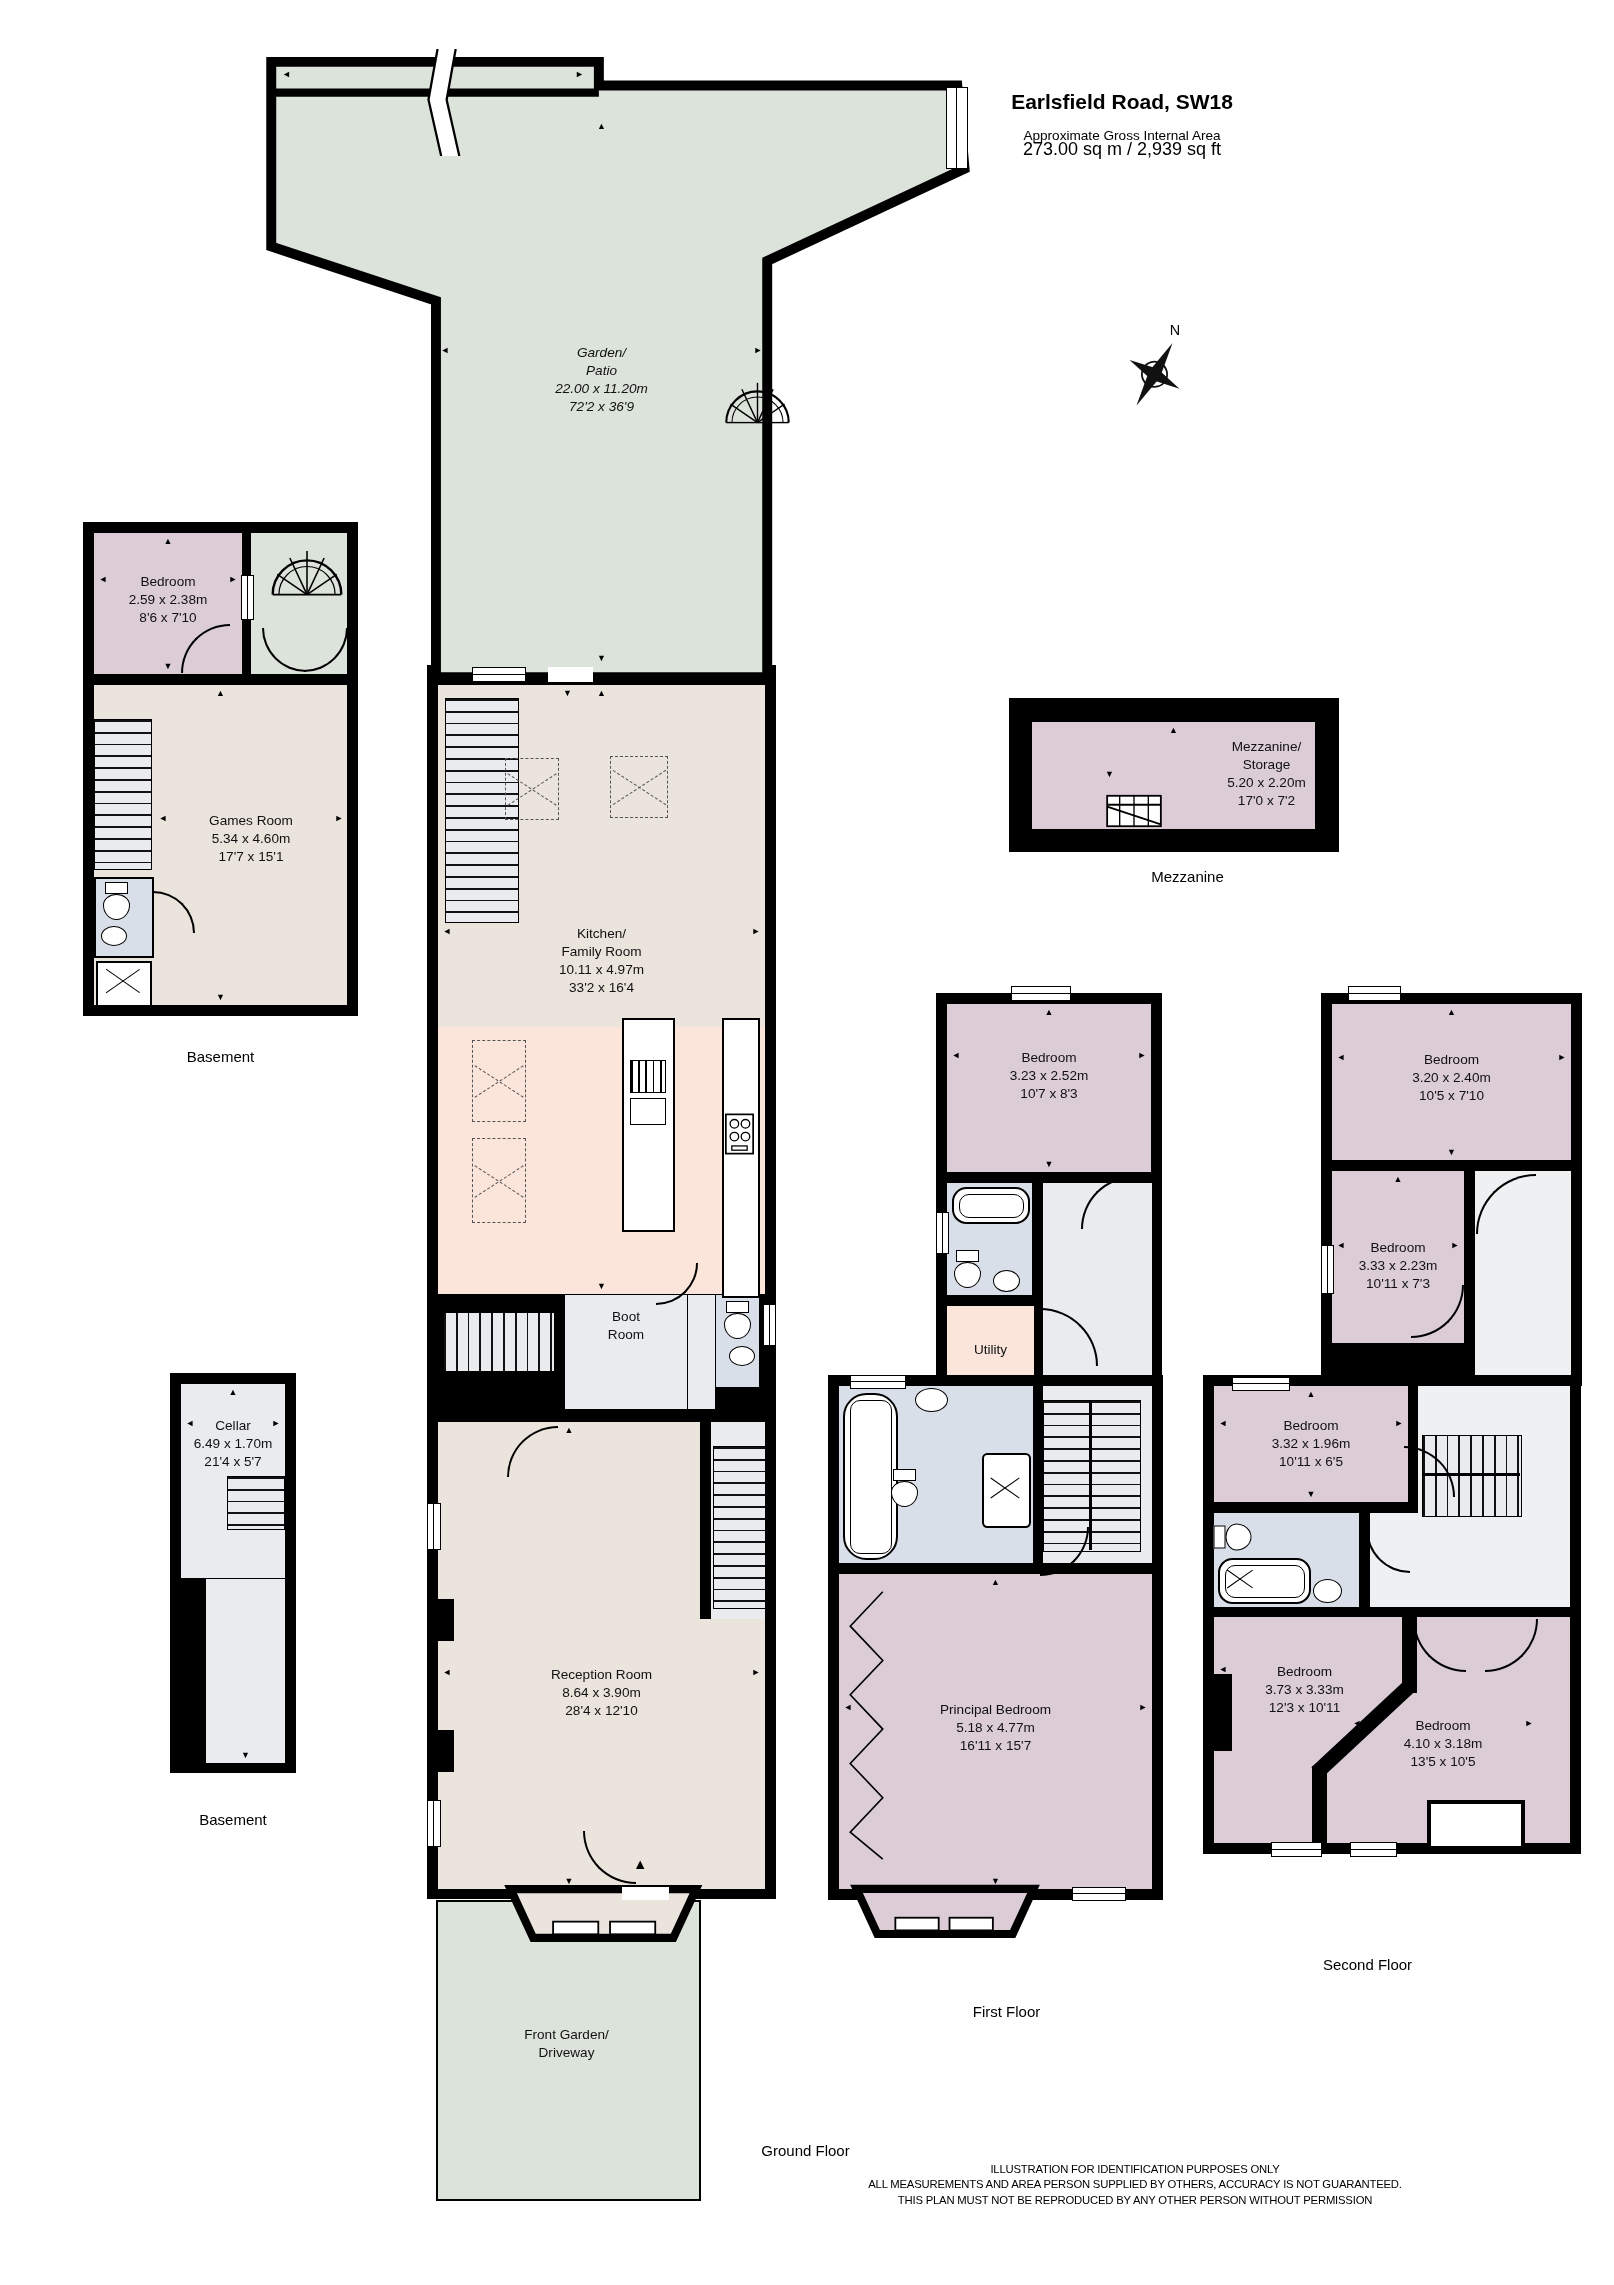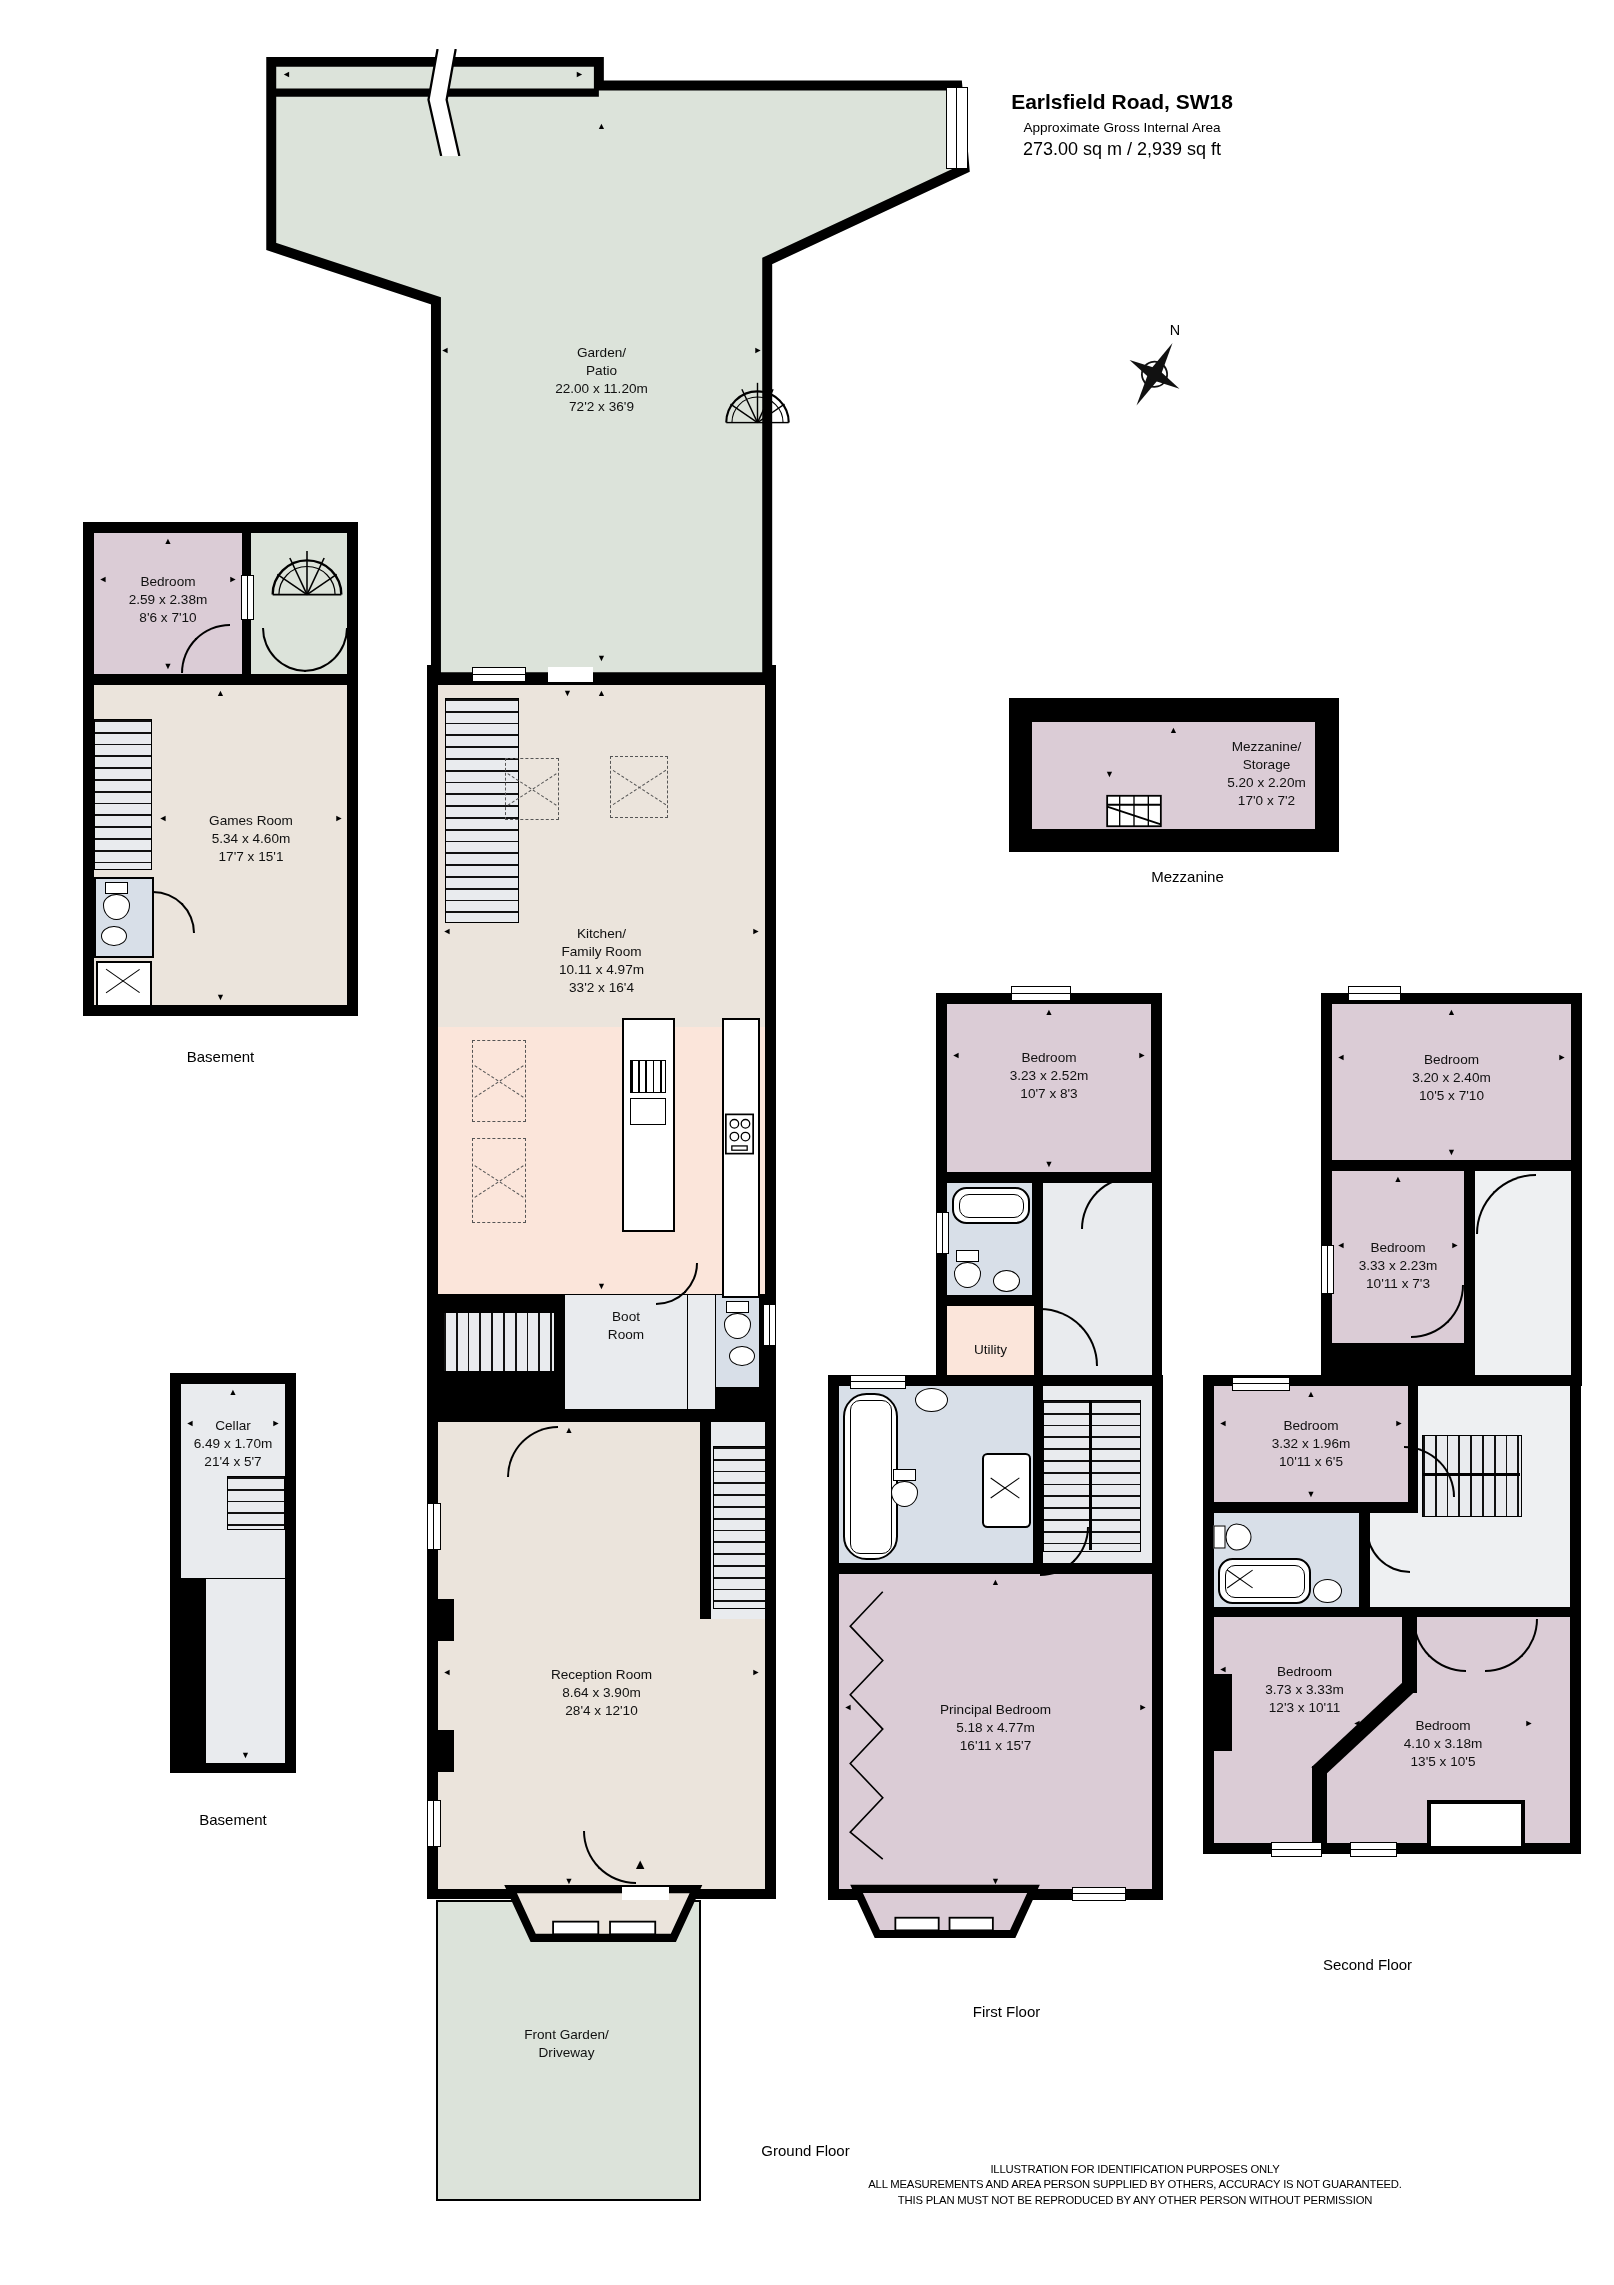--- a/index.html
+++ b/index.html
@@ -40,21 +40,21 @@
   .qbl{border-bottom:2.3px solid #000;border-left:2.3px solid #000;border-radius:0 0 0 100%;}
   .qbr{border-bottom:2.3px solid #000;border-right:2.3px solid #000;border-radius:0 0 100% 0;}
   .al::before{content:"\25C4";position:absolute;left:4.5px;top:0.9px;font-size:9px;color:#000;}
   .ar::after{content:"\25BA";position:absolute;right:4.5px;top:0.9px;font-size:9px;color:#000;}
   .alm::before{content:"\25C4";position:absolute;left:4.5px;top:44%;font-size:9px;color:#000;}
   .arm::after{content:"\25BA";position:absolute;right:4.5px;top:44%;font-size:9px;color:#000;}
   .at::before{content:"\25B2";position:absolute;left:50%;top:2.7px;transform:translateX(-50%);font-size:9px;color:#000;}
   .ab::after{content:"\25BC";position:absolute;left:50%;bottom:2.7px;transform:translateX(-50%);font-size:9px;color:#000;}
   .tri{position:absolute;font-size:9px;color:#000;z-index:40;}
   .title1{position:absolute;font-size:21px;font-weight:bold;text-align:center;color:#000;}
-  .title2{position:absolute;font-size:13.6px;text-align:center;color:#000;}
+  .title2{position:absolute;font-size:13.6px;text-align:center;color:#000;margin-top:8px;}
   .title3{position:absolute;font-size:18px;text-align:center;color:#000;}
   .footer{position:absolute;font-size:11.3px;line-height:1.35;letter-spacing:-0.2px;text-align:center;color:#000;}
   .divider{position:absolute;background:#000;z-index:13;}
 </style>
 </head>
 <body>
 
 <div class="canvas">
 
   <svg class="abs" style="left:264px;top:51px;width:715px;height:639px;z-index:5" viewBox="0 0 790 706">
@@ -63,21 +63,21 @@
   </svg>
   <svg class="abs" style="left:423px;top:49px;width:40px;height:107px;z-index:9" viewBox="0 0 44 118">
     <polygon points="16,0 36,0 26,56 40,118 20,118 6,56" fill="#fff"></polygon>
     <polyline points="36,0 26,56 40,118" fill="none" stroke="#000" stroke-width="2.5"></polyline>
     <polyline points="16,0 6,56 20,118" fill="none" stroke="#000" stroke-width="2.5"></polyline>
   </svg>
   <div class="win win-v" style="left:946px;top:87px;width:20px;height:80px;"></div>
   <span class="tri" style="left:282px;top:69px;">◄</span>
   <span class="tri" style="left:575px;top:69px;">►</span>
   <div class="rm at ab" style="left:436px;top:118px;width:331px;height:548px;z-index:8;"></div>
-  <div class="room-label al ar" style="left:436px;top:344px;width:331px;">
+  <div class="room-label al ar" style="left:436px;top:344px;width:331px;font-style:italic;">
     <span>Garden/</span>
     <span>Patio</span>
     <span>22.00 x 11.20m</span>
     <span>72'2 x 36'9</span>
   </div>
   <svg class="abs" style="left:722px;top:376px;width:71px;height:52px;z-index:10" viewBox="0 0 100 70">
     <g fill="none" stroke="#000" stroke-width="3">
       <path d="M6,64 A44,44 0 0 1 94,64"></path>
       <path d="M14,64 A36,36 0 0 1 86,64" stroke-width="1.5"></path>
     </g>

